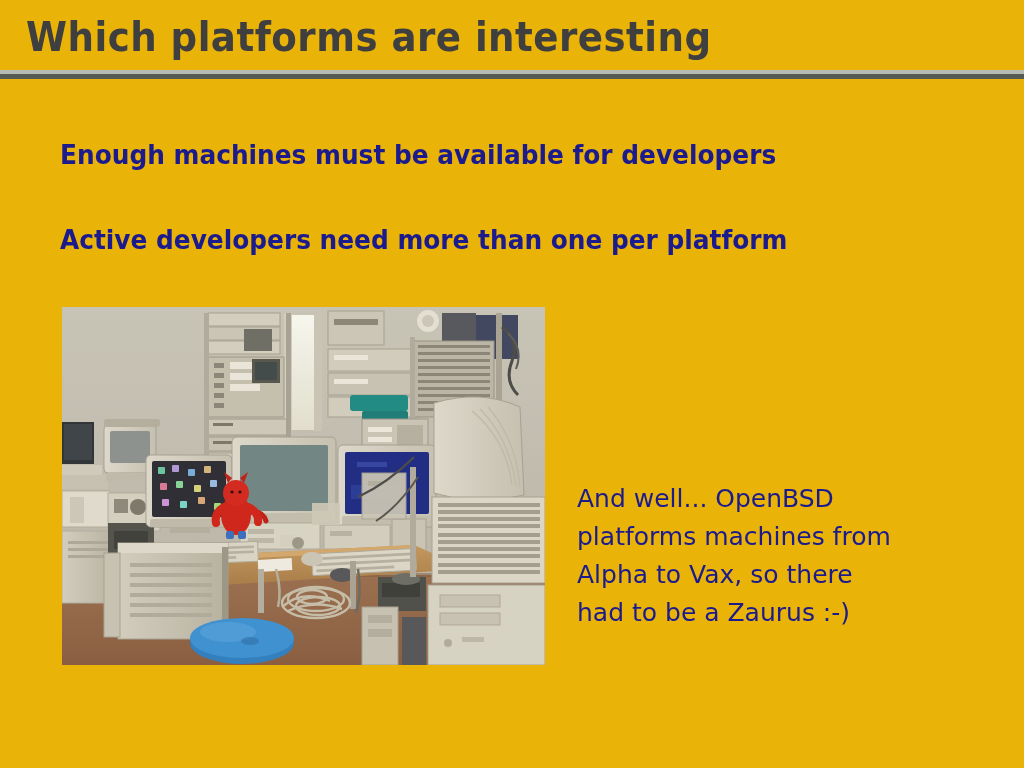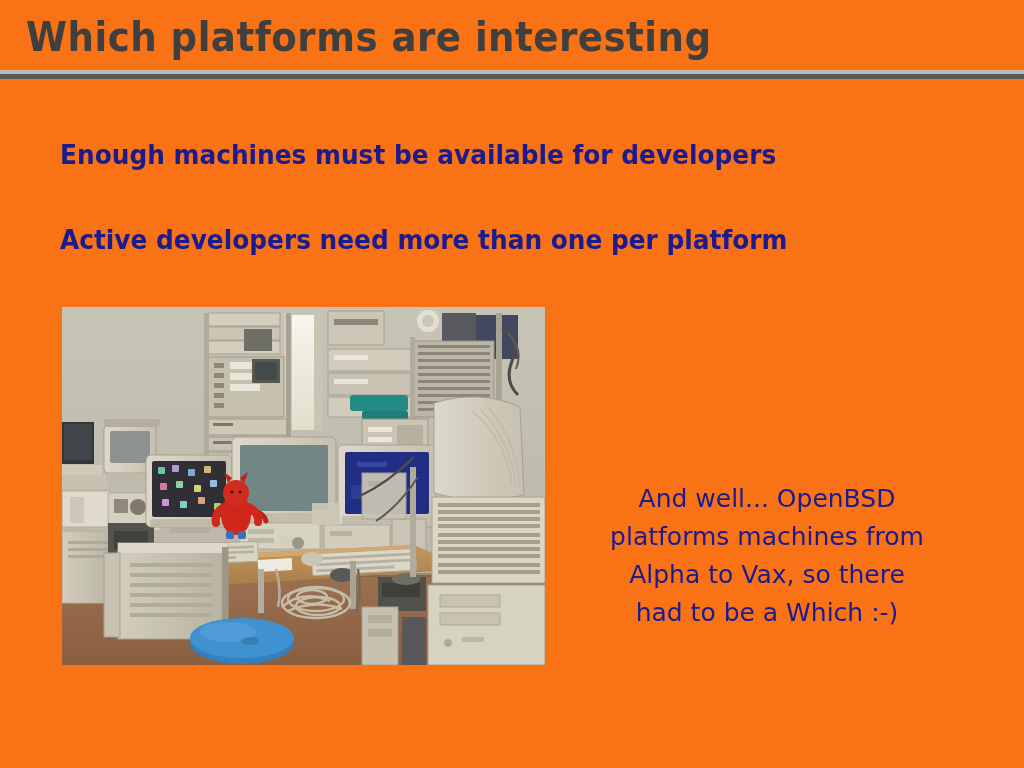--- a/index.html
+++ b/index.html
@@ -10,21 +10,21 @@
   body {
     width: 1024px;
     height: 768px;
     overflow: hidden;
     font-family: "DejaVu Sans", sans-serif;
   }
   #slide {
     position: relative;
     width: 1024px;
     height: 768px;
-    background: #f97316;
+    background: #eab308;
   }
 
   
   #slide-title {
     position: absolute;
     left: 26px;
     top: 14px;
     font-family: "DejaVu Sans", sans-serif;
     font-size: 40px;
     font-weight: bold;
@@ -77,21 +77,21 @@
   #caption {
     position: absolute;
     left: 577px;
     top: 480px;
     width: 380px;
     font-family: "DejaVu Sans", sans-serif;
     font-size: 25px;
     line-height: 38px;
     color: #1b1b8e;
   }
-  #caption .cap-line { white-space: nowrap; text-align: center; }
+  #caption .cap-line { white-space: nowrap; }
 
   
   #photo {
     position: absolute;
     left: 62px;
     top: 307px;
     width: 483px;
     height: 358px;
     overflow: hidden;
     background: #b9b5a8;
@@ -111,21 +111,21 @@
   </div>
 
   <div class="bullet-line" id="bullet-0">Enough machines must be available for developers</div>
 
   <div class="bullet-line" id="bullet-1">Active developers need more than one per platform</div>
 
   <div id="caption">
     <div class="cap-line">And well... OpenBSD</div>
     <div class="cap-line">platforms machines from</div>
     <div class="cap-line">Alpha to Vax, so there</div>
-    <div class="cap-line">had to be a Which :-)</div>
+    <div class="cap-line">had to be a Zaurus :-)</div>
   </div>
 
   <div id="photo">
     <svg width="483" height="358" viewBox="0 0 483 358" xmlns="http://www.w3.org/2000/svg">
       <defs>
         <linearGradient id="wallG" x1="0" y1="0" x2="0" y2="1">
           <stop offset="0" stop-color="#cbc8bb"></stop>
           <stop offset="1" stop-color="#bdb9ab"></stop>
         </linearGradient>
         <linearGradient id="floorG" x1="0" y1="0" x2="0" y2="1">

